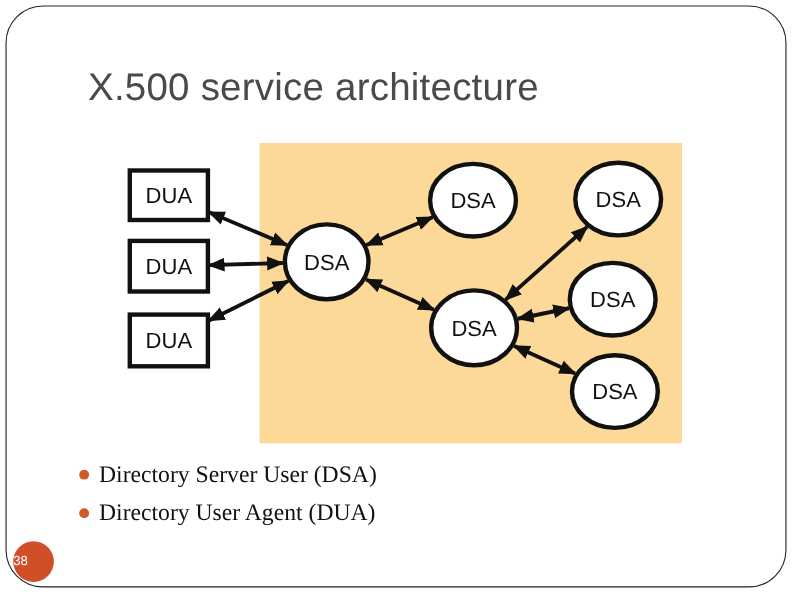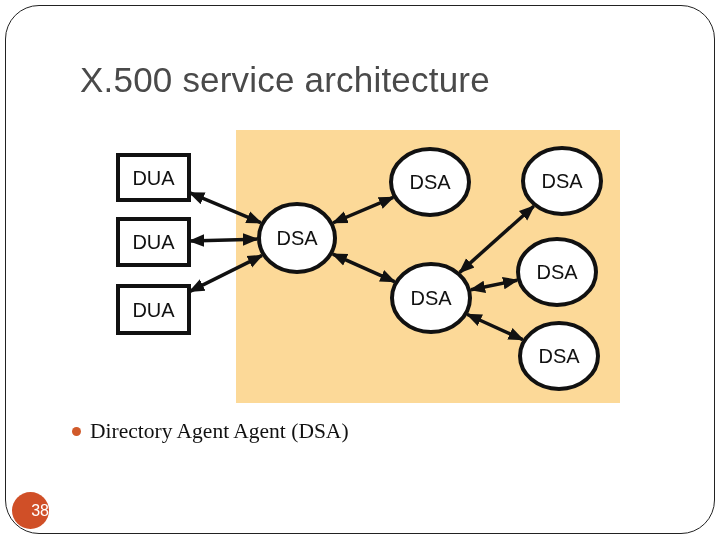--- a/index.html
+++ b/index.html
@@ -3,21 +3,21 @@
 <meta charset="utf-8">
 <style>
   html, body { margin: 0; padding: 0; background: #ffffff; }
   body { width: 720px; height: 540px; position: relative; overflow: hidden; font-family: "Liberation Sans", sans-serif; }
   .slide-frame { position: absolute; left: 5px; top: 5px; width: 710px; height: 529px; border: 1.5px solid #222; border-radius: 34px; box-sizing: border-box; }
   .title { position: absolute; left: 80px; top: 60px; font-family: "Liberation Sans", sans-serif; font-size: 35px; color: #4a4a4a; letter-spacing: 0.2px; font-weight: normal; text-align: right; }
   svg.diagram { position: absolute; left: 0; top: 0; }
   .bullets { position: absolute; left: 72px; top: 416px; margin: 0; padding: 0; list-style: none; }
   .bullets li { position: relative; font-family: "Liberation Serif", serif; font-size: 21.5px; color: #111; height: 35px; line-height: 30px; padding-left: 18px; }
   .bullets li .dot { position: absolute; left: 0; top: 11px; width: 9px; height: 9px; border-radius: 50%; background: #d15a2a; }
-  .page-num { position: absolute; left: 12px; top: 492px; width: 37px; height: 37px; border-radius: 50%; background: #d04f27; color: #ffffff; font-family: "Liberation Sans", sans-serif; font-size: 16px; text-align: right; line-height: 37px; }
+  .page-num { position: absolute; left: 12px; top: 492px; width: 37px; height: 37px; border-radius: 50%; background: #d04f27; color: #ffffff; font-family: "Liberation Sans", sans-serif; font-size: 12px; text-align: left; line-height: 37px; }
 </style>
 </head>
 <body>
 
 <div class="slide-frame"></div>
 
 <div class="title">X.500 service architecture</div>
 
 <svg class="diagram" width="720" height="540">
   <defs>
@@ -70,16 +70,17 @@
         <text x="557" y="279" text-anchor="middle" font-family="&quot;Liberation Sans&quot;, sans-serif" font-size="20" fill="#111">DSA</text>
       </g>
       <g>
         <ellipse cx="559" cy="356" rx="39" ry="33" fill="#ffffff" stroke="#111" stroke-width="4"></ellipse>
         <text x="559" y="363" text-anchor="middle" font-family="&quot;Liberation Sans&quot;, sans-serif" font-size="20" fill="#111">DSA</text>
       </g>
     </g>
 </svg>
 
 <ul class="bullets">
-  <li><span class="dot"></span><span>Directory Agent Agent (DSA)</span></li>
+  <li><span class="dot"></span><span>Directory Server User (DSA)</span></li>
+  <li><span class="dot"></span><span>Directory User Agent (DUA)</span></li>
 </ul>
 
 <div class="page-num">38</div>
 
 </body></html>

